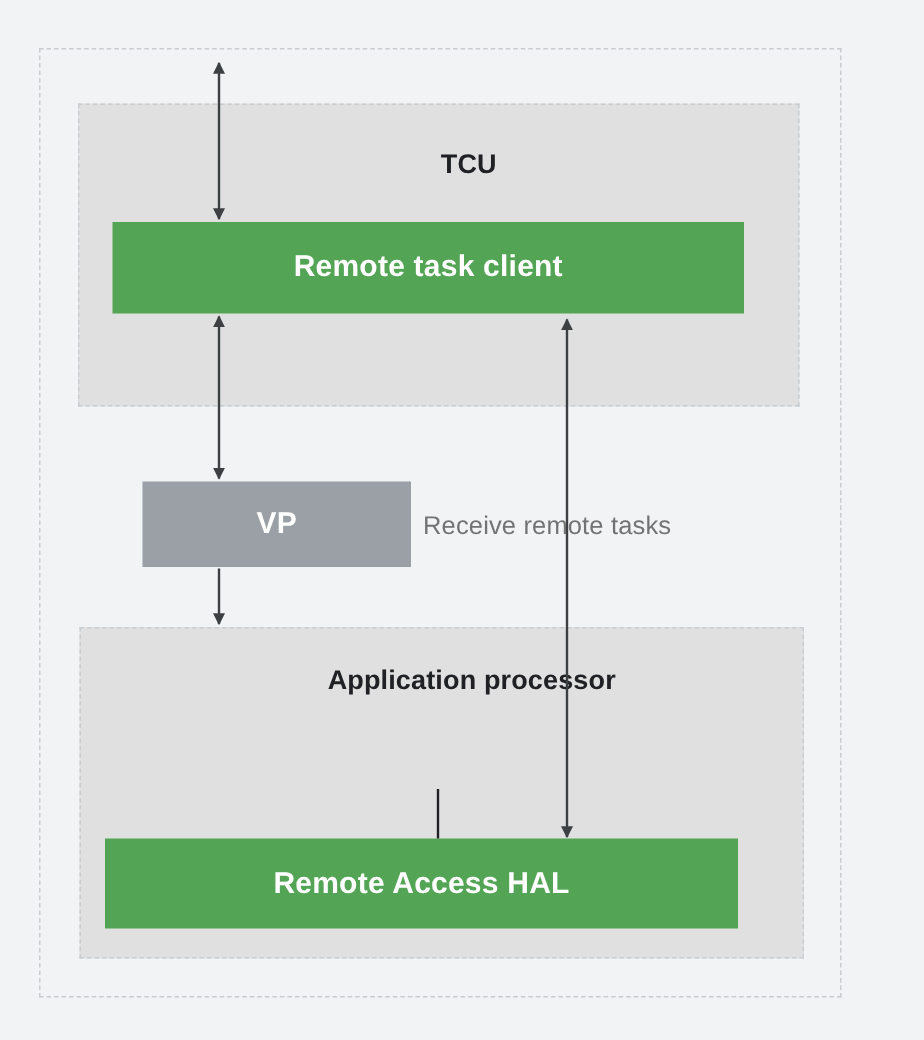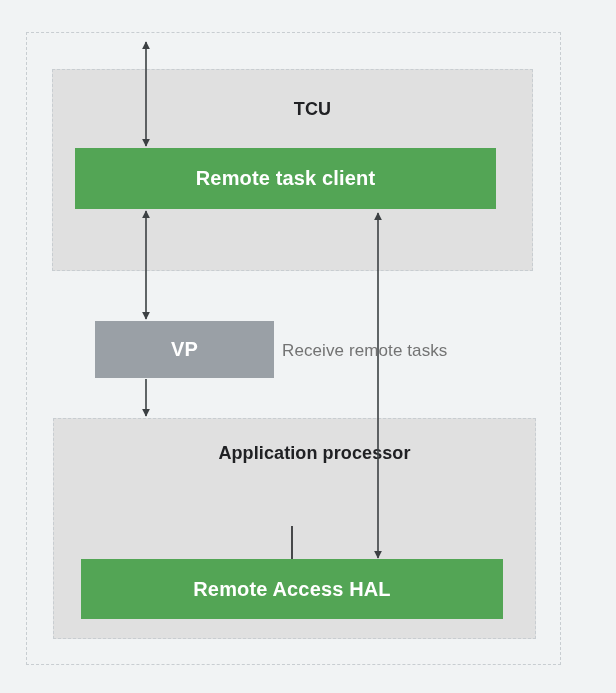--- a/index.html
+++ b/index.html
@@ -94,21 +94,21 @@
     margin-left: 38px;
   }
   #car-service-box {
     left: 81px;
     top: 465px;
     width: 422px;
     height: 60px;
     background: #dc5239;
   }
   #remote-access-hal-box {
-    left: 81px;
+    left: 70px;
     top: 559px;
     width: 422px;
     height: 60px;
     background: #53a555;
   }
 
   
   #connectors {
     left: 0;
     top: 0;

